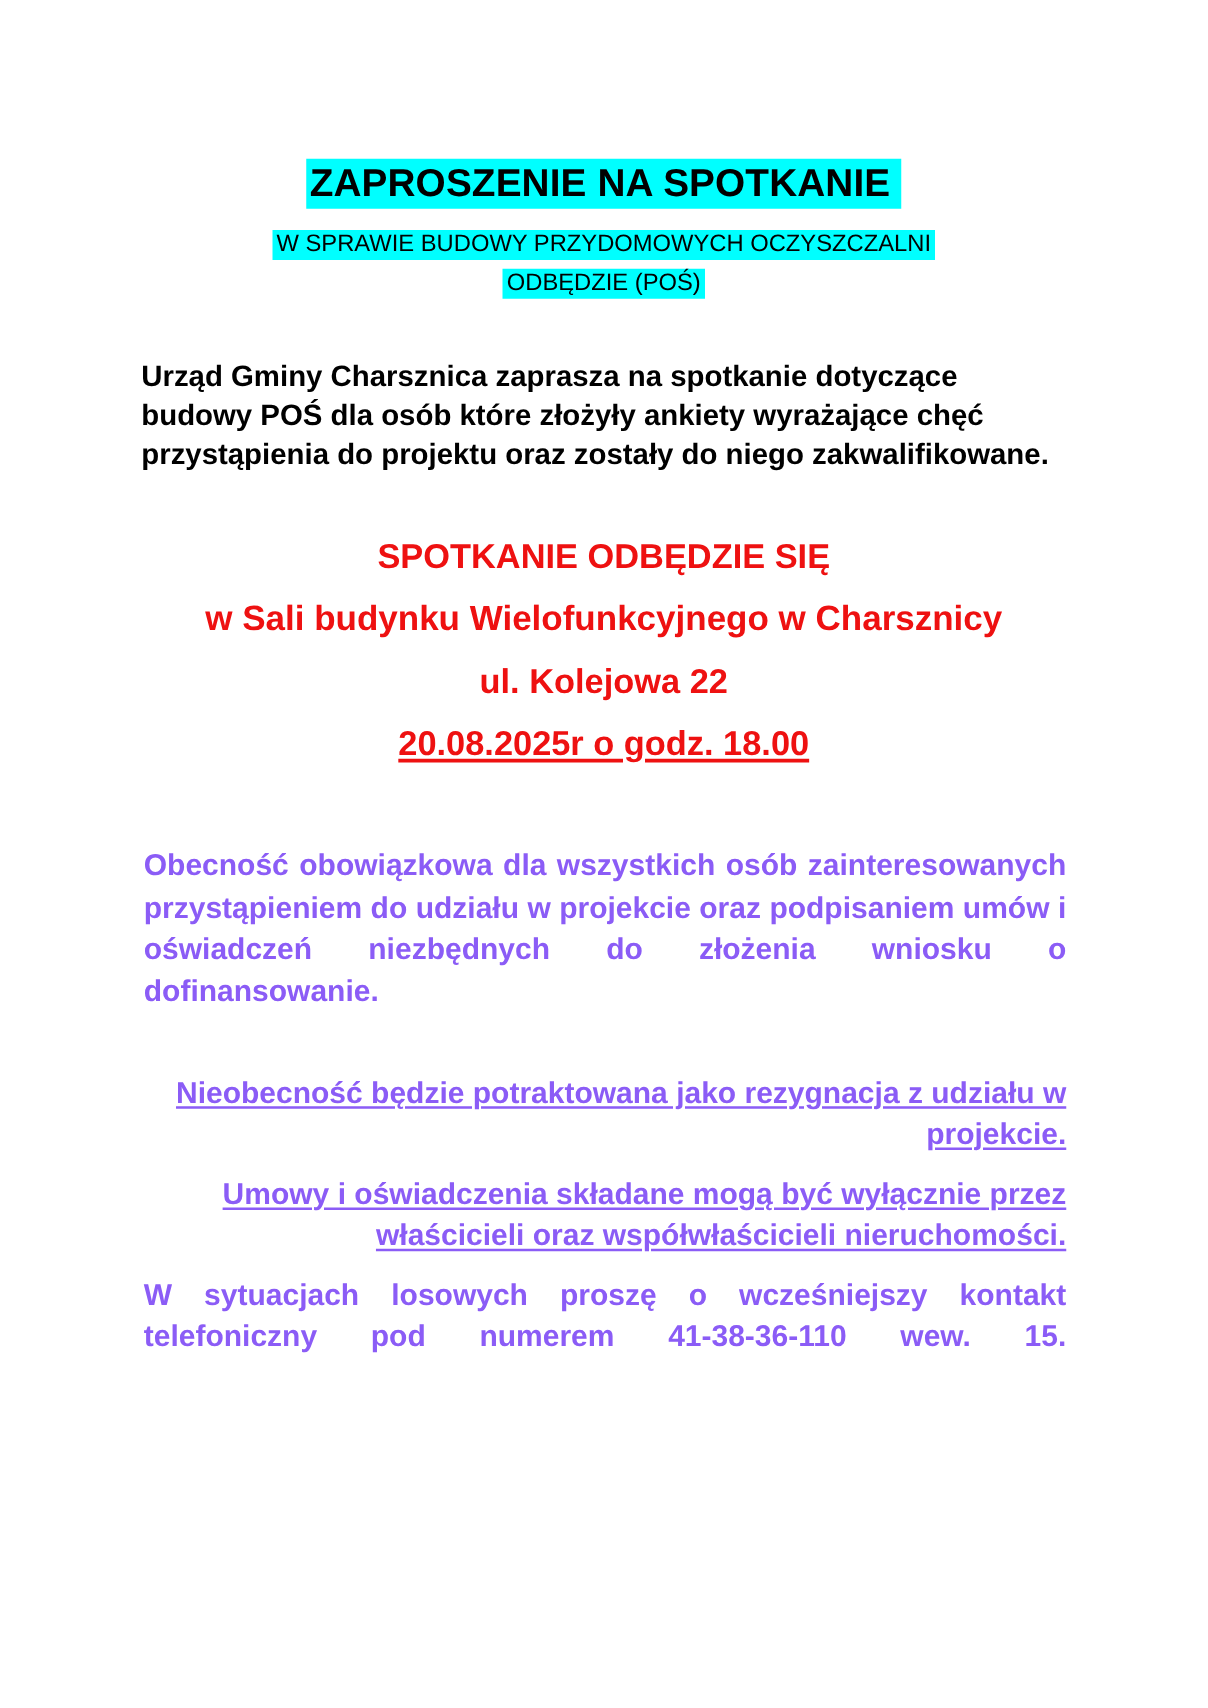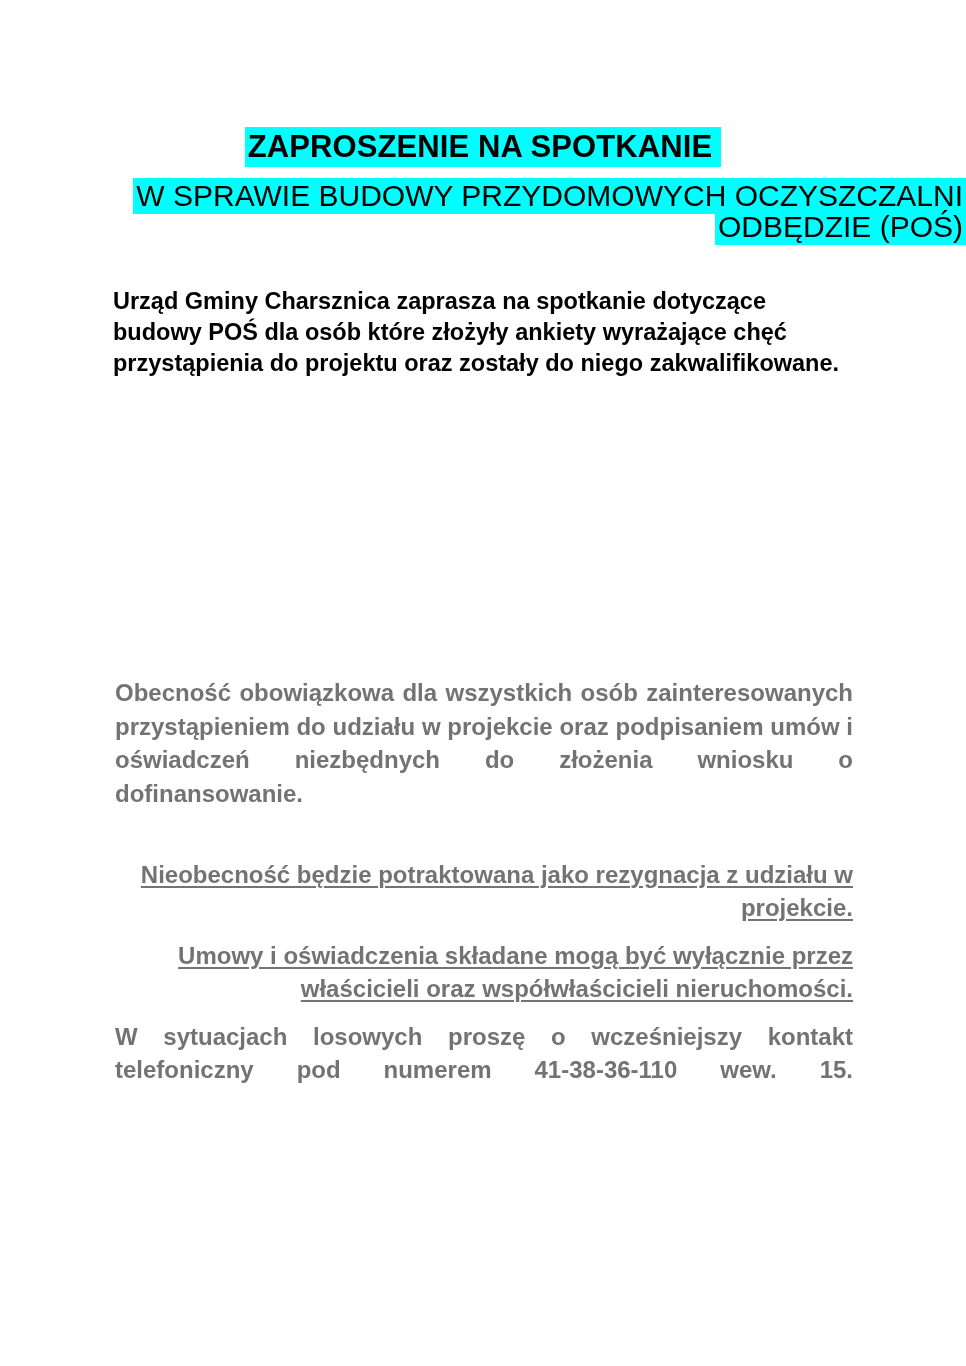--- a/index.html
+++ b/index.html
@@ -42,25 +42,25 @@
     text-align: center;
   }
   .doc-title .hl {
     background: #00ffff;
     padding: 2px 9px 3px 3px;
     box-decoration-break: clone;
     -webkit-box-decoration-break: clone;
   }
 
   .doc-subtitle {
-    font-size: 30px;
+    font-size: 19px;
     font-weight: normal;
     line-height: 31px;
     margin: 14px 0 0 0;
-    text-align: right;
+    text-align: center;
   }
   .doc-subtitle .hl {
     background: #00ffff;
     padding: 1px 3px 2px 3px;
     box-decoration-break: clone;
     -webkit-box-decoration-break: clone;
   }
   .doc-subtitle .sub-line {
     display: block;
   }
@@ -109,21 +109,21 @@
     left: 115px;
     width: 738px;
   }
   .body-p {
     font-size: 24px;
     font-weight: bold;
     line-height: 33.5px;
     text-align: justify;
     text-justify: inter-word;
     margin: 0 0 12px 0;
-    color: #737373;
+    color: #8b5cf6;
   }
   .body-p.last-justify::after {
     content: "";
     display: inline-block;
     width: 100%;
   }
   .body-p.ul {
     text-decoration: underline;
     text-underline-offset: 3px;
     text-decoration-thickness: 2px;
@@ -139,20 +139,26 @@
   <div class="title-block">
     <div class="doc-title"><span class="hl">ZAPROSZENIE NA SPOTKANIE</span></div>
     <div class="doc-subtitle">
       <span class="sub-line"><span class="hl">W SPRAWIE BUDOWY PRZYDOMOWYCH OCZYSZCZALNI</span></span>
       <span class="sub-line"><span class="hl">ODBĘDZIE (POŚ)</span></span>
     </div>
   </div>
 
   <div class="intro">Urząd Gminy Charsznica zaprasza na spotkanie dotyczące budowy POŚ dla osób które złożyły ankiety wyrażające chęć przystąpienia do projektu oraz zostały do niego zakwalifikowane.</div>
 
+  <div class="red-block">
+    <div class="red-line l1">SPOTKANIE ODBĘDZIE SIĘ</div>
+    <div class="red-line l2">w Sali budynku Wielofunkcyjnego w Charsznicy</div>
+    <div class="red-line l3">ul. Kolejowa 22</div>
+    <div class="red-line l4 underline">20.08.2025r o godz. 18.00</div>
+  </div>
 
   <div class="body-block">
     <div class="body-p last-justify spaced">Obecność obowiązkowa dla wszystkich osób zainteresowanych przystąpieniem do udziału w projekcie oraz podpisaniem umów i oświadczeń niezbędnych do złożenia wniosku o dofinansowanie.</div>
     <div class="body-p ul spaced">Nieobecność będzie potraktowana jako rezygnacja z udziału w projekcie.</div>
     <div class="body-p ul spaced">Umowy i oświadczenia składane mogą być wyłącznie przez właścicieli oraz współwłaścicieli nieruchomości.</div>
     <div class="body-p last-justify">W sytuacjach losowych proszę o wcześniejszy kontakt telefoniczny pod numerem 41-38-36-110 wew. 15.</div>
   </div>
 
 </div>
 

